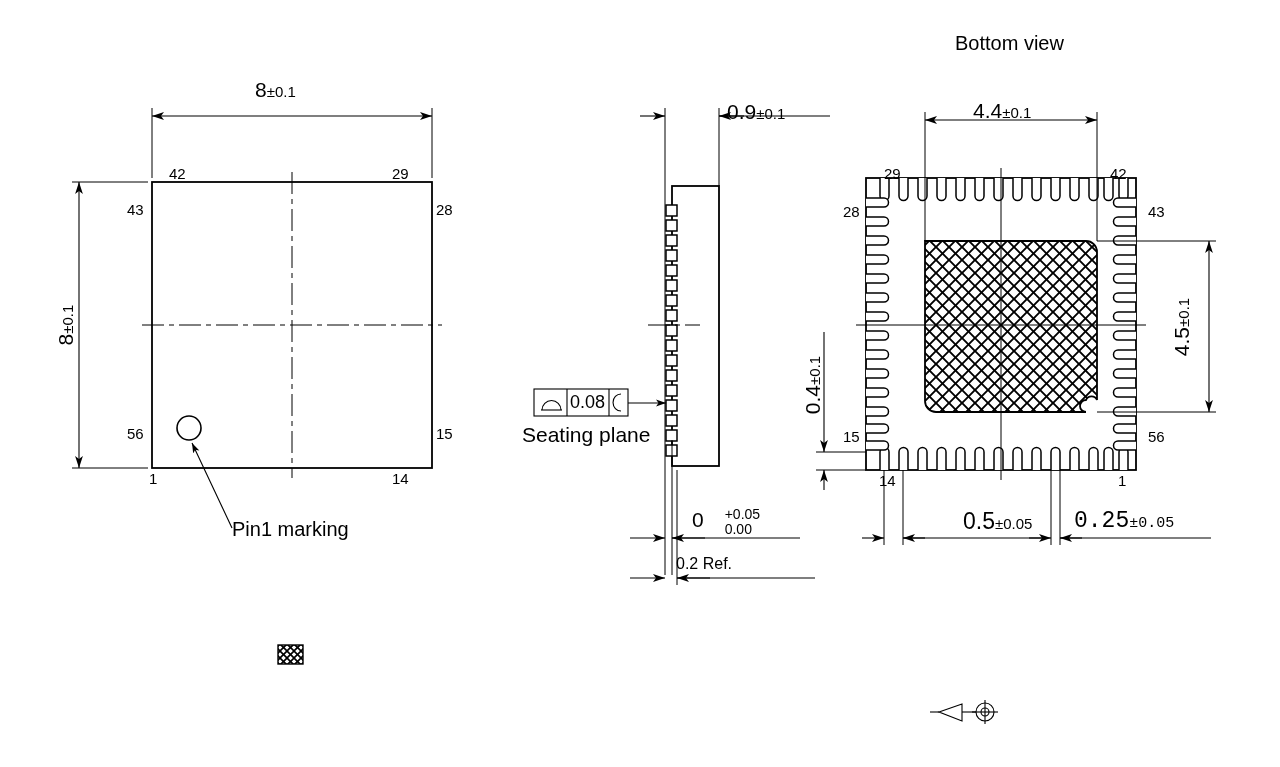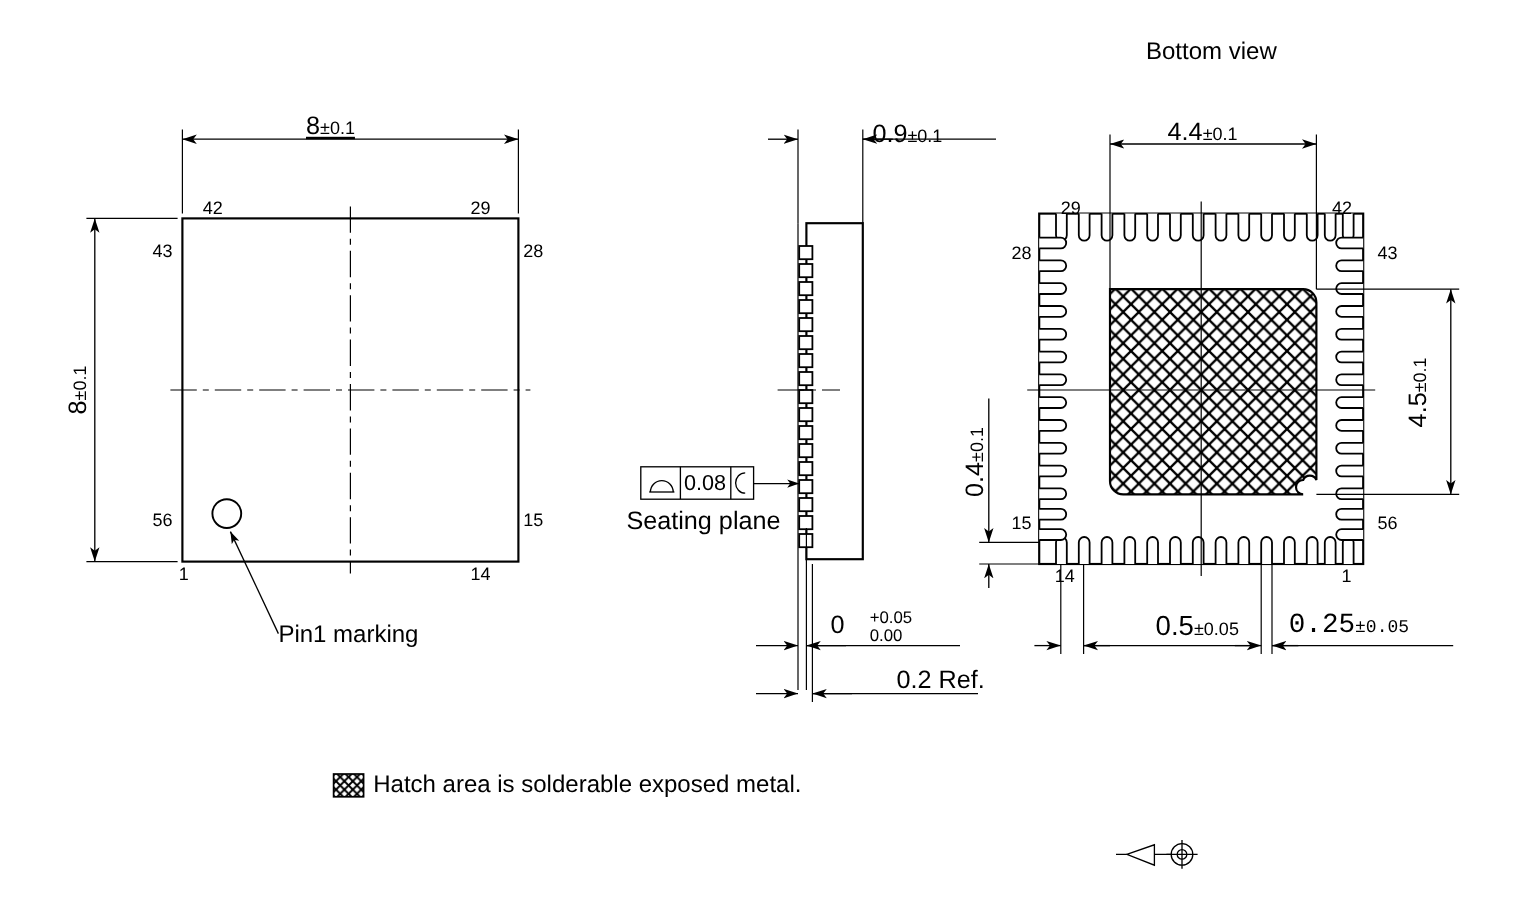--- a/index.html
+++ b/index.html
@@ -264,42 +264,42 @@
       <circle class="thin" cx="985" cy="712" r="4" fill="#ffffff"></circle>
       <line class="thin" x1="972" y1="712" x2="998" y2="712"></line>
       <line class="thin" x1="985" y1="700" x2="985" y2="724"></line>
     </g>
 
     <rect x="278" y="645" width="25" height="19" fill="url(#hatchsmall)" stroke="#000" stroke-width="1.4"></rect>
   </svg>
 
   <div style="position:absolute; left:955px; top:32px; font-size:20px;">Bottom view</div>
 
-  <div style="position:absolute; left:255px; top:94px; font-size:21px;text-decoration:underline;"><span>8</span><span style="font-size:15px;">±0.1</span></div>
+  <div style="position:absolute; left:255px; top:78px; font-size:21px;"><span>8</span><span style="font-size:15px;">±0.1</span></div>
 
   <div style="position:absolute; left:66px; top:325px; font-size:21px; transform:translate(-50%,-50%) rotate(-90deg);"><span>8</span><span style="font-size:15px;">±0.1</span></div>
 
   <div style="position:absolute; left:169px; top:165px; font-size:15px;">42</div>
   <div style="position:absolute; left:392px; top:165px; font-size:15px;">29</div>
   <div style="position:absolute; left:127px; top:201px; font-size:15px;">43</div>
   <div style="position:absolute; left:436px; top:201px; font-size:15px;">28</div>
   <div style="position:absolute; left:127px; top:425px; font-size:15px;">56</div>
   <div style="position:absolute; left:436px; top:425px; font-size:15px;">15</div>
   <div style="position:absolute; left:149px; top:470px; font-size:15px;">1</div>
   <div style="position:absolute; left:392px; top:470px; font-size:15px;">14</div>
 
   <div style="position:absolute; left:232px; top:518px; font-size:20px;">Pin1 marking</div>
 
   <div style="position:absolute; left:727px; top:100px; font-size:21px;"><span>0.9</span><span style="font-size:15px;">±0.1</span></div>
 
   <div style="position:absolute; left:692px; top:507px; font-size:21px;">
     <span>0</span><span style="display:inline-block; vertical-align:middle; font-size:14px; line-height:1.05; margin-left:21px;"><span style="display:block;">+0.05</span><span style="display:block;">0.00</span></span>
   </div>
 
-  <div style="position:absolute; left:747px; top:555px; font-size:21px;">0.2 Ref.</div>
+  <div style="position:absolute; left:676px; top:555px; font-size:16px;">0.2 Ref.</div>
 
   <div style="position:absolute; left:570px; top:392px; font-size:18px;">0.08</div>
 
   <div style="position:absolute; left:522px; top:423px; font-size:21px;text-align:center;">Seating plane</div>
 
   <div style="position:absolute; left:973px; top:99px; font-size:21px;"><span>4.4</span><span style="font-size:15px;">±0.1</span></div>
 
   <div style="position:absolute; left:1182px; top:327px; font-size:21px; transform:translate(-50%,-50%) rotate(-90deg);"><span>4.5</span><span style="font-size:15px;">±0.1</span></div>
 
   <div style="position:absolute; left:813px; top:385px; font-size:21px; transform:translate(-50%,-50%) rotate(-90deg);"><span>0.4</span><span style="font-size:15px;">±0.1</span></div>
@@ -310,15 +310,14 @@
 
   <div style="position:absolute; left:884px; top:165px; font-size:15px;">29</div>
   <div style="position:absolute; left:1110px; top:165px; font-size:15px;">42</div>
   <div style="position:absolute; left:843px; top:203px; font-size:15px;">28</div>
   <div style="position:absolute; left:1148px; top:203px; font-size:15px;">43</div>
   <div style="position:absolute; left:843px; top:428px; font-size:15px;">15</div>
   <div style="position:absolute; left:1148px; top:428px; font-size:15px;">56</div>
   <div style="position:absolute; left:879px; top:472px; font-size:15px;">14</div>
   <div style="position:absolute; left:1118px; top:472px; font-size:15px;">1</div>
 
-  <div style="position:absolute; left:311px; top:643px; font-size:20px;">Hatch area is solderable exposed metal.</div>
 
 </div>
 
 </body></html>

